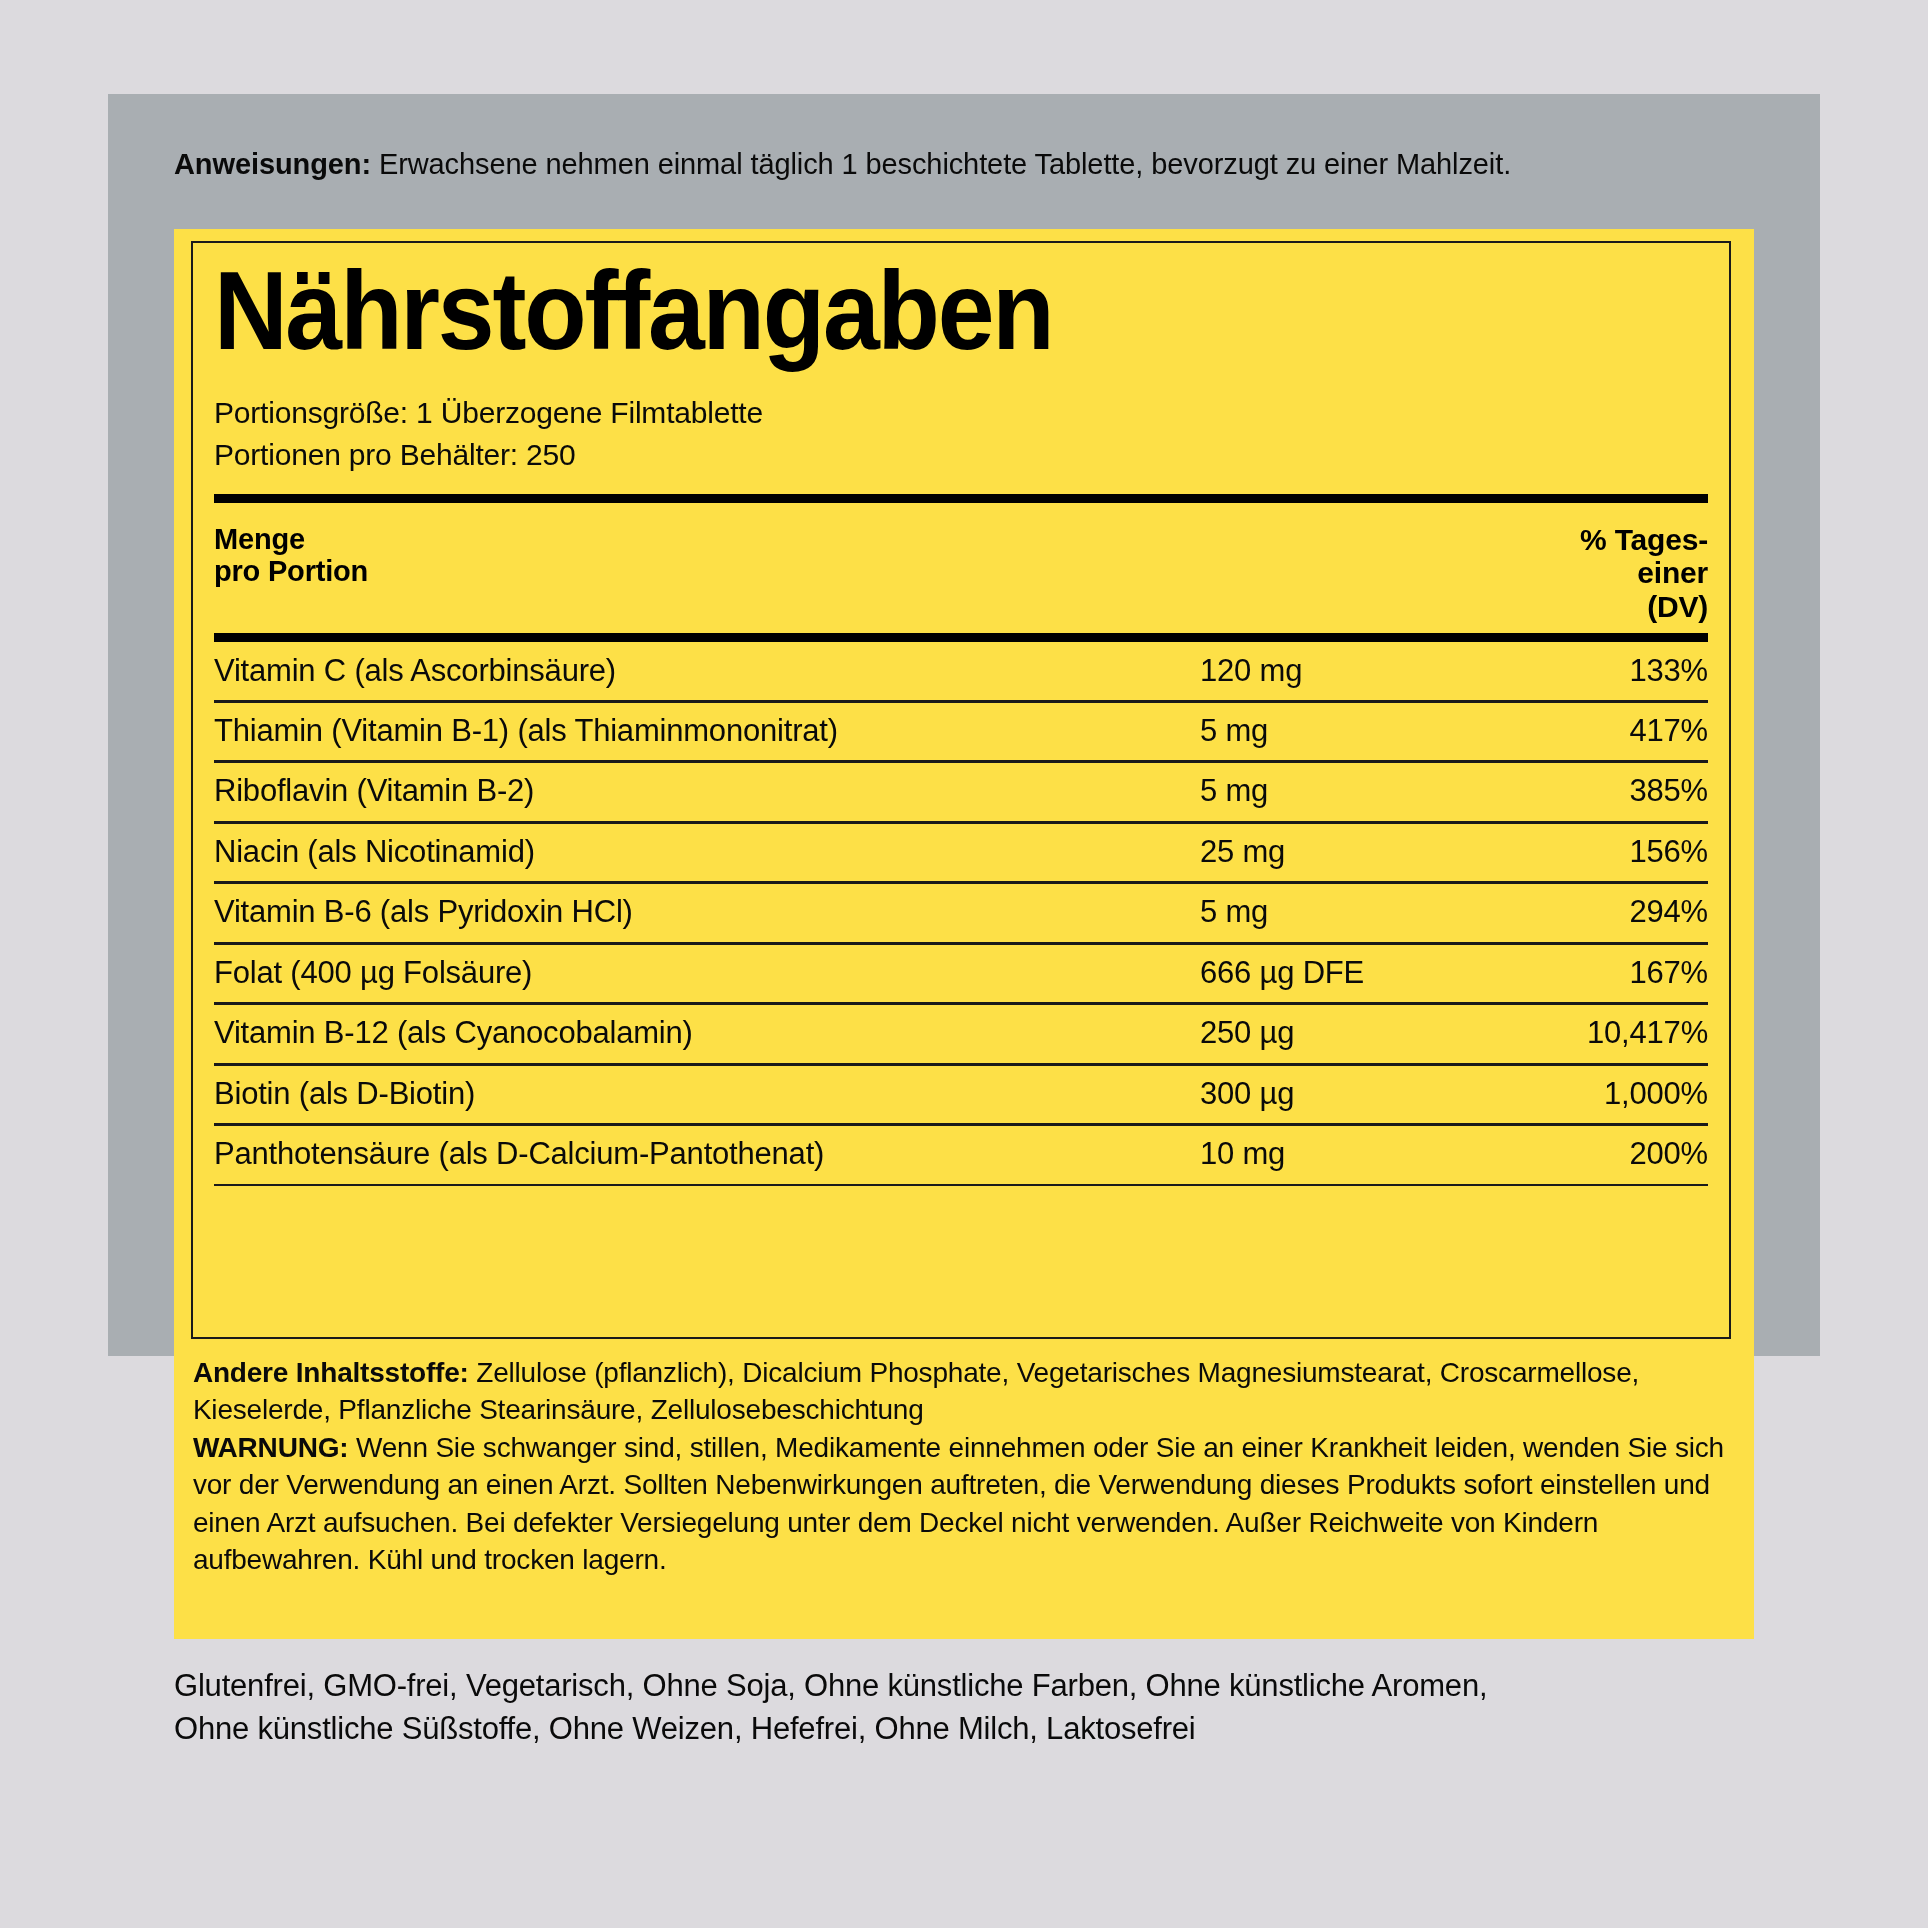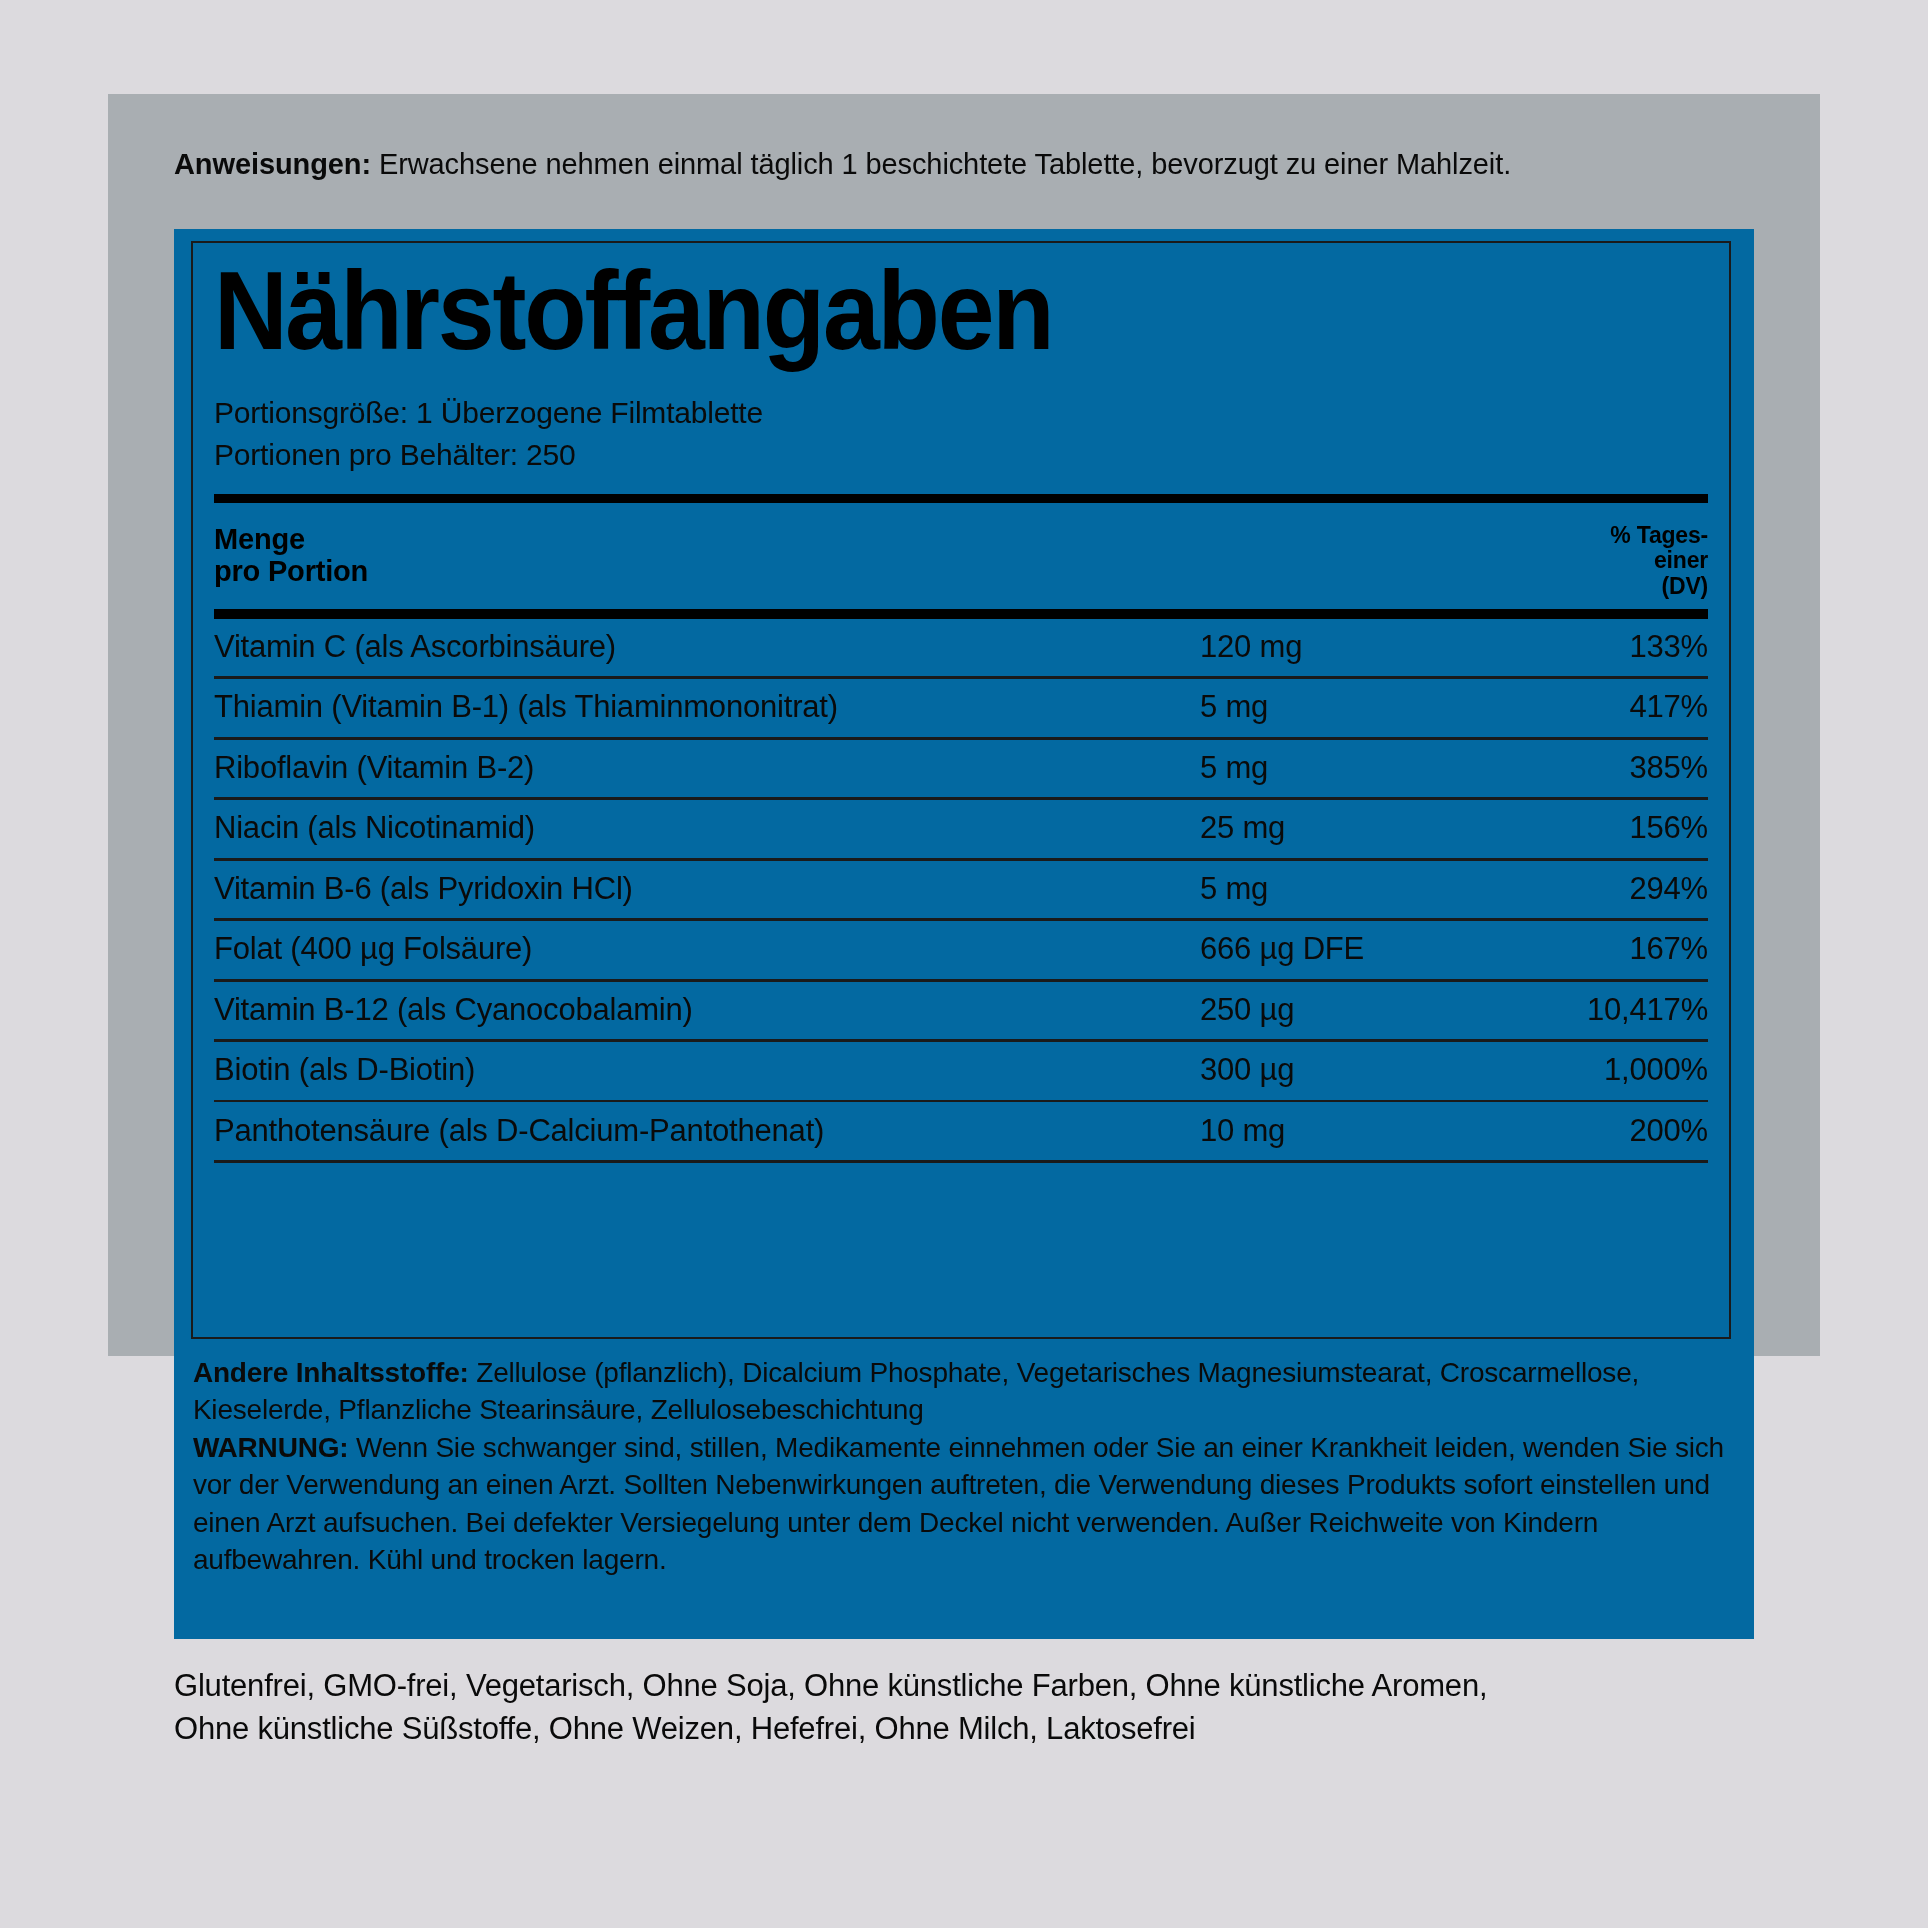--- a/index.html
+++ b/index.html
@@ -42,21 +42,21 @@
     font-weight: bold;
   }
 
   
   #facts-panel {
     position: absolute;
     left: 66px;
     top: 135px;
     width: 1580px;
     height: 1410px;
-    background: #0369a1;
+    background: #fde047;
     box-sizing: border-box;
   }
 
   
   #facts-box {
     position: absolute;
     left: 17px;
     top: 12.2px;
     width: 1540px;
     height: 1098px;
@@ -117,21 +117,21 @@
     margin-top: 8px;
   }
   #amount-header .left {
     font-size: 29px;
     font-weight: bold;
     line-height: 1.12;
     color: #000;
     letter-spacing: -0.2px;
   }
   #amount-header .right {
-    font-size: 23px;
+    font-size: 30px;
     font-weight: bold;
     line-height: 1.12;
     color: #000;
     text-align: right;
     letter-spacing: -0.2px;
   }
 
   
   .nutrient-row {
     display: flex;

